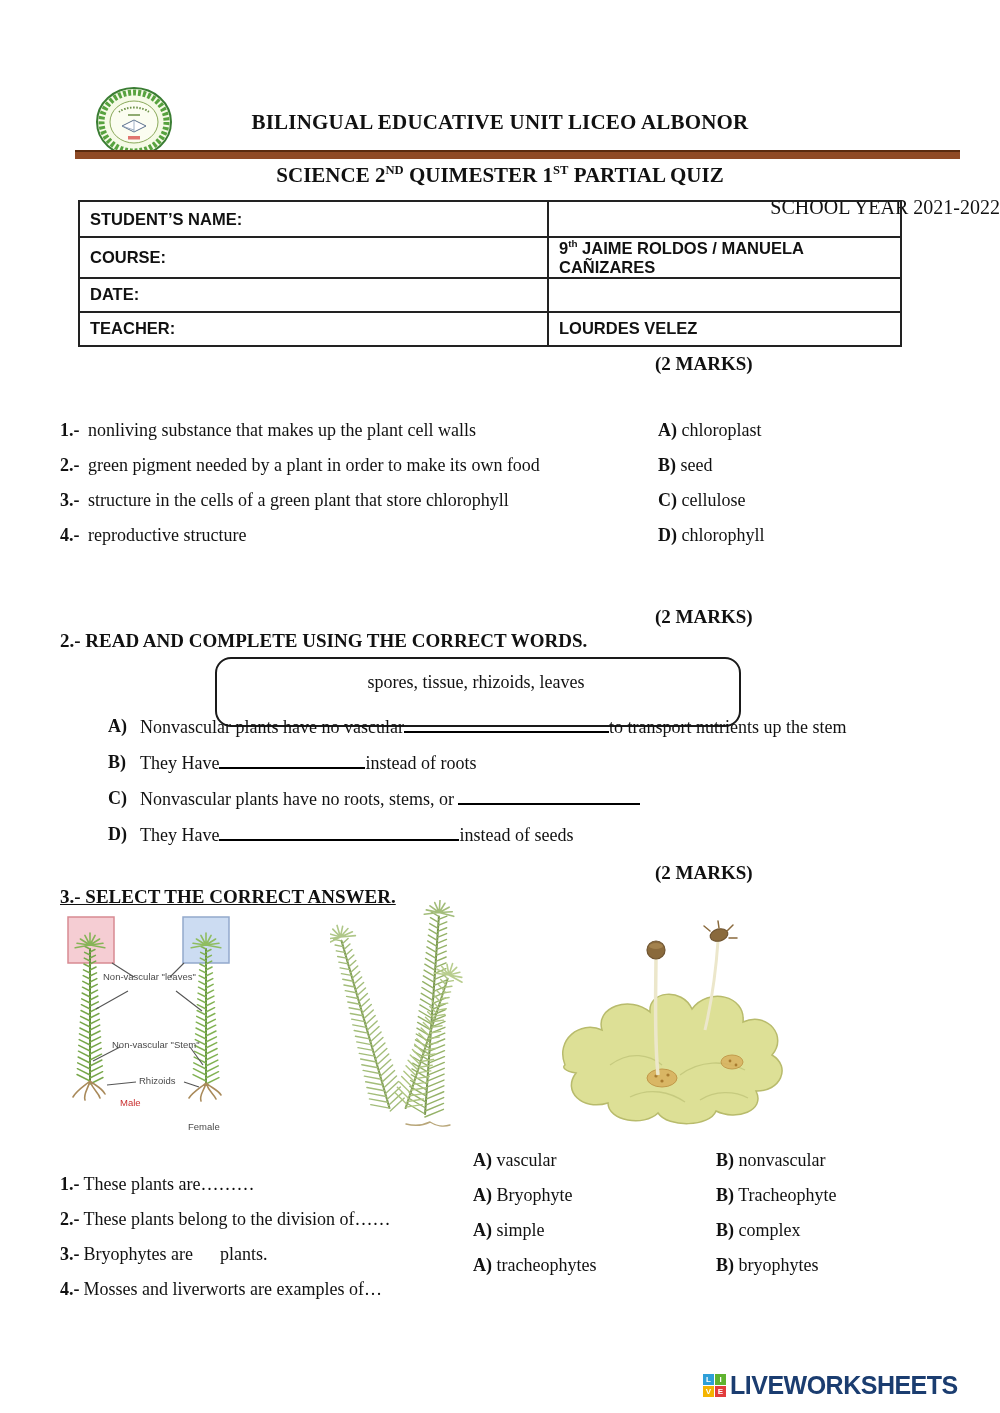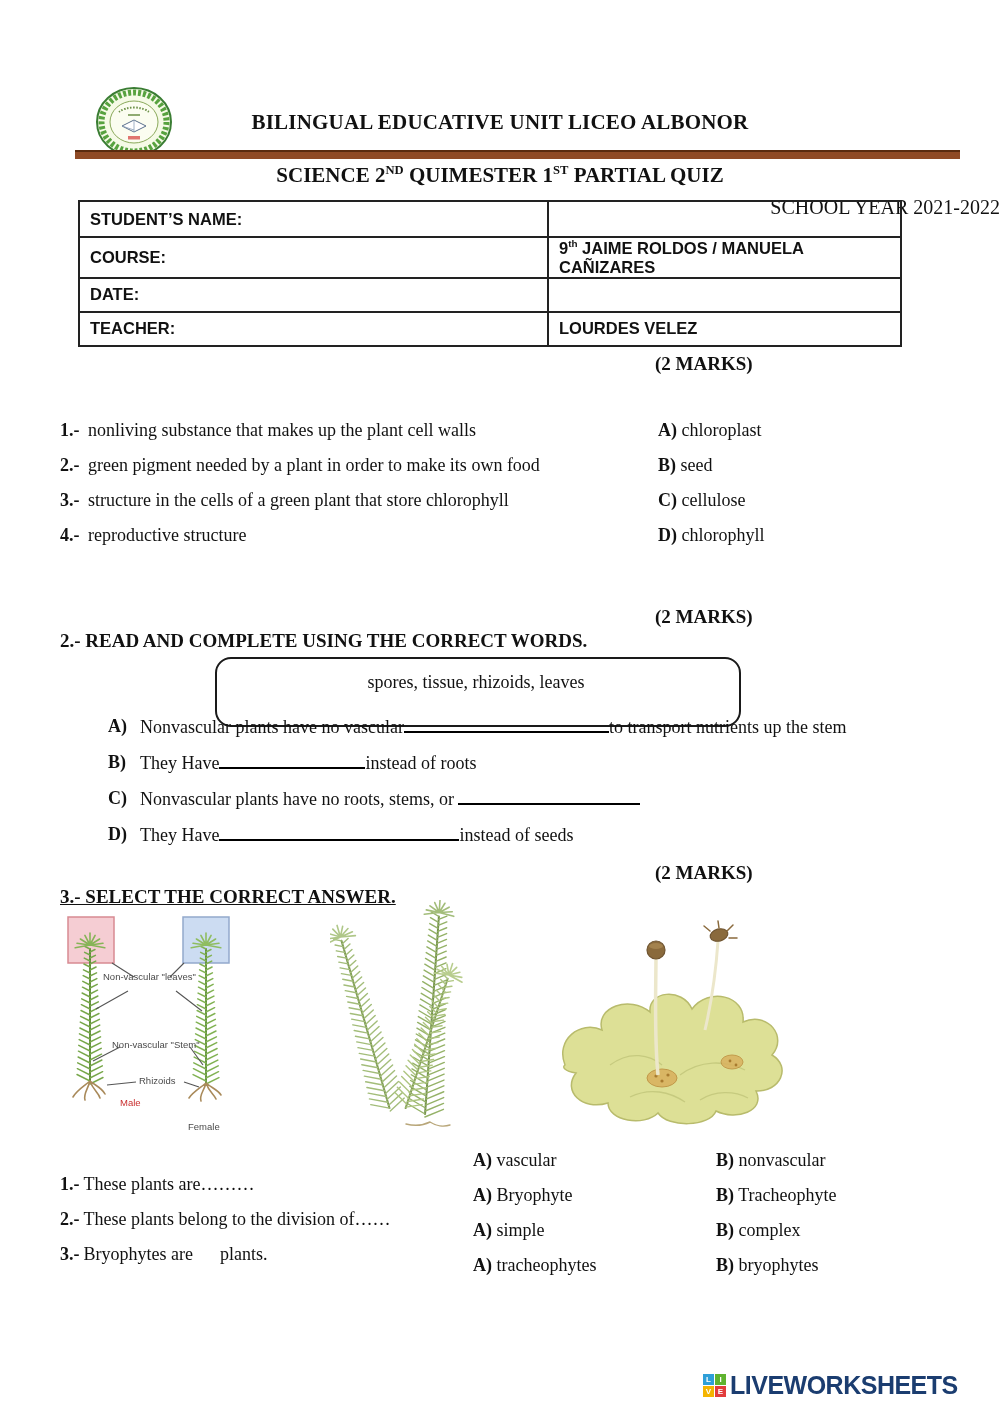--- a/index.html
+++ b/index.html
@@ -222,20 +222,21 @@
     <span class="qtext"><span class="qnum">2.-</span><span>These plants belong to the division of……</span></span>
     <span class="qa"><span class="mletter">A)</span> <span>Bryophyte</span></span>
     <span class="qb"><span class="mletter">B)</span> <span>Tracheophyte</span></span>
   </div>
   <div class="qrow" style="top:1220px;">
     <span class="qtext"><span class="qnum">3.-</span><span>Bryophytes are&nbsp;&nbsp;&nbsp;&nbsp;&nbsp;&nbsp;plants.</span></span>
     <span class="qa"><span class="mletter">A)</span> <span>simple</span></span>
     <span class="qb"><span class="mletter">B)</span> <span>complex</span></span>
   </div>
   <div class="qrow" style="top:1255px;">
+    <span class="qtext"><span class="qnum">4.-</span><span>Mosses and liverworts are examples of…</span></span>
     <span class="qa"><span class="mletter">A)</span> <span>tracheophytes</span></span>
     <span class="qb"><span class="mletter">B)</span> <span>bryophytes</span></span>
   </div>
 
   <div class="footer-logo">
     <span class="tiles">
       <span class="tile t0">L</span>
       <span class="tile t1">I</span>
       <span class="tile t2">V</span>
       <span class="tile t3">E</span>

